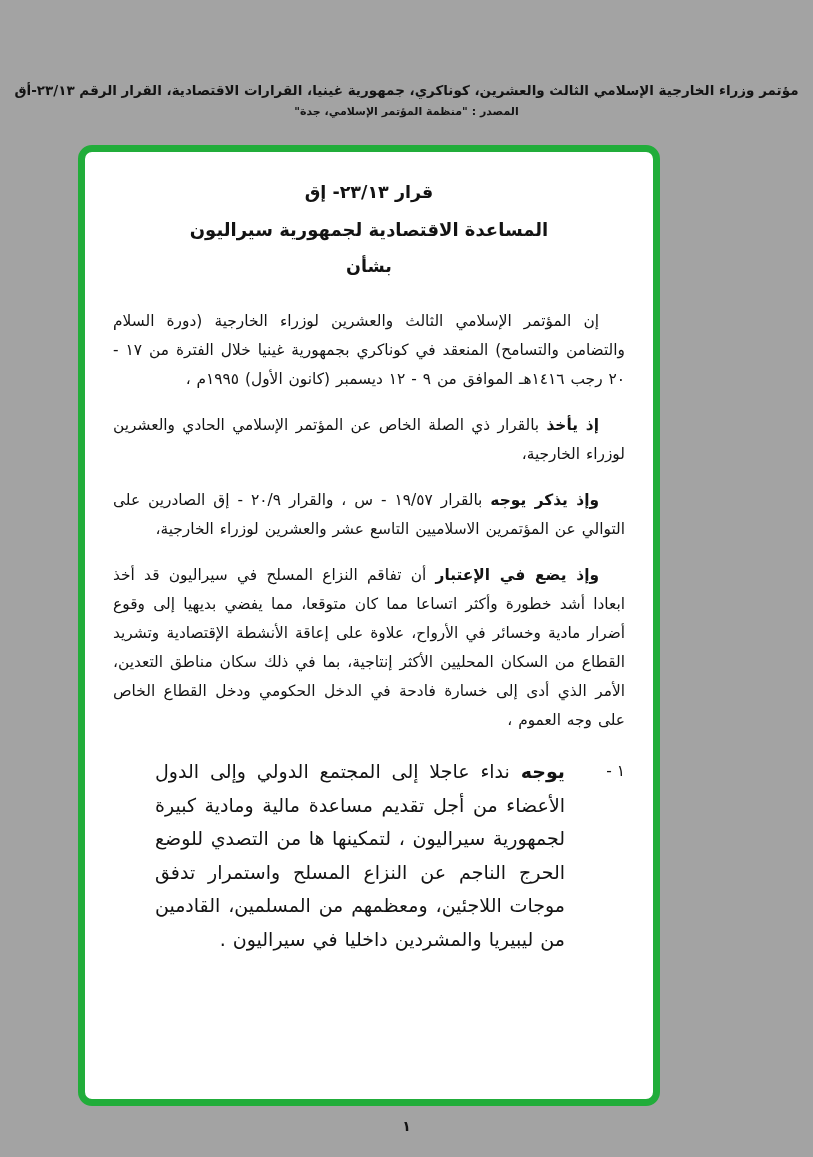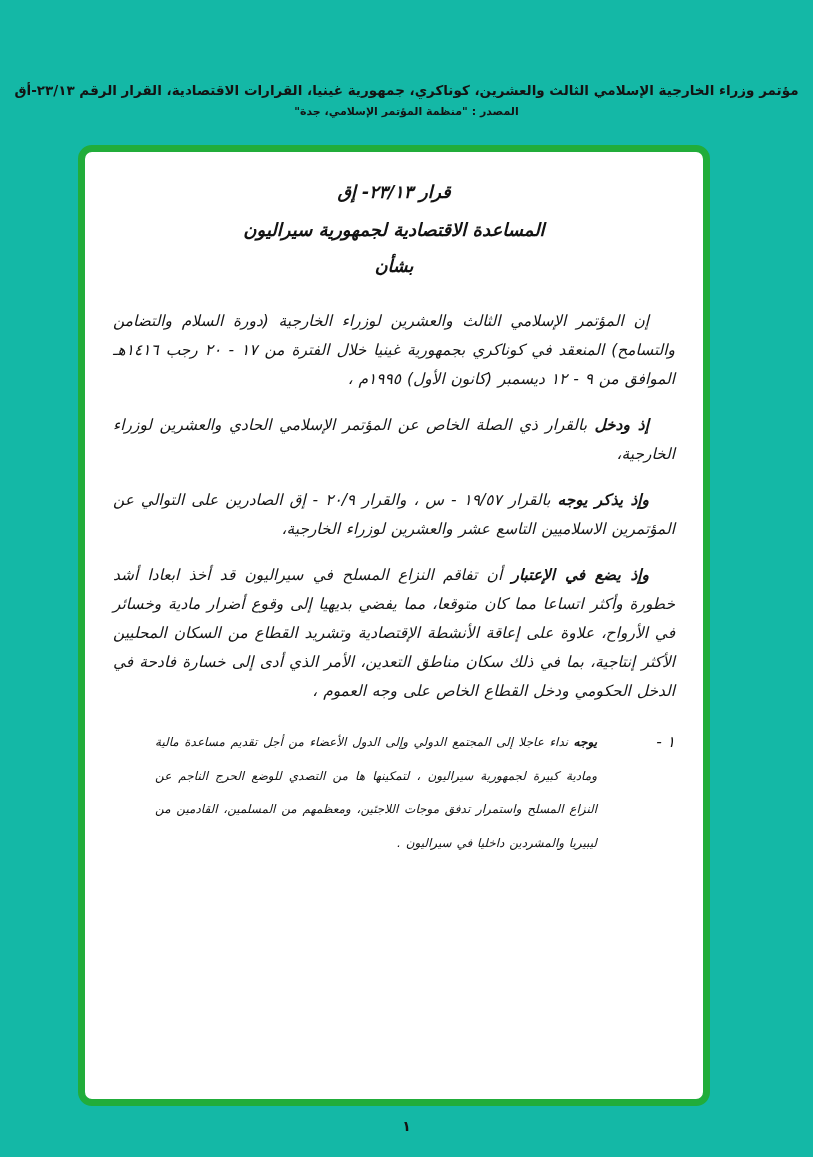--- a/index.html
+++ b/index.html
@@ -9,21 +9,21 @@
   *{margin:0;padding:0;box-sizing:border-box;}
   html,body{background:#ffffff;}
   body{
     font-family:"DejaVu Sans", sans-serif;
     color:var(--ink);
   }
   .page{
     position:relative;
     width:813px;
     height:1157px;
-    background:#14b8a6;
+    background:#a3a3a3;
     overflow:hidden;
   }
   
   .doc-header{
     position:absolute;
     top:80px;
     left:0;
     width:100%;
     direction:rtl;
     text-align:center;
@@ -38,27 +38,26 @@
     font-size:11px;
     font-weight:bold;
     line-height:20px;
     margin-top:2px;
   }
   
   .green-box{
     position:absolute;
     left:78px;
     top:145px;
-    width:632px;
+    width:582px;
     height:961px;
     border:7px solid var(--green);
     border-radius:14px;
     background:#ffffff;
     overflow:hidden;
-    font-style:italic;
   }
   .content{
     direction:rtl;
     padding:22px 28px 0 28px;
     height:100%;
   }
   .title-block{
     text-align:center;
     font-weight:bold;
     margin-bottom:22px;
@@ -89,23 +88,22 @@
     direction:rtl;
   }
   .list-marker{
     flex:0 0 60px;
     font-size:15.4px;
     line-height:33.5px;
     text-align:right;
   }
   .list-body{
     flex:1;
-    margin-right:18px;
     margin-left:42px;
-    font-size:12px;
+    font-size:19px;
     line-height:33.5px;
     text-align:justify;
     word-spacing:1px;
   }
   .page-number{
     position:absolute;
     left:0;
     top:1118px;
     width:100%;
     text-align:center;
@@ -130,21 +128,21 @@
       <div class="title-block">
         <div class="t-line">قرار ٢٣/١٣- إق</div>
         <div class="t-line t-line3">المساعدة الاقتصادية لجمهورية سيراليون</div>
         <div class="t-line">بشأن</div>
       </div>
 
       <div class="body-text">
 
         <p><span class="lead"></span><span>إن المؤتمر الإسلامي الثالث والعشرين لوزراء الخارجية (دورة السلام والتضامن والتسامح) المنعقد في كوناكري بجمهورية غينيا خلال الفترة من ١٧ - ٢٠ رجب ١٤١٦هـ الموافق من ٩ - ١٢ ديسمبر (كانون الأول) ١٩٩٥م ،</span></p>
 
-        <p><span class="lead">إذ ودخل</span><span> بالقرار ذي الصلة الخاص عن المؤتمر الإسلامي الحادي والعشرين لوزراء الخارجية،</span></p>
+        <p><span class="lead">إذ يأخذ</span><span> بالقرار ذي الصلة الخاص عن المؤتمر الإسلامي الحادي والعشرين لوزراء الخارجية،</span></p>
 
         <p><span class="lead">وإذ يذكر يوجه</span><span> بالقرار ١٩/٥٧ - س ، والقرار ٢٠/٩ - إق الصادرين على التوالي عن المؤتمرين الاسلاميين التاسع عشر والعشرين لوزراء الخارجية،</span></p>
 
         <p><span class="lead">وإذ يضع في الإعتبار</span><span> أن تفاقم النزاع المسلح في سيراليون قد أخذ ابعادا أشد خطورة وأكثر اتساعا مما كان متوقعا، مما يفضي بديهيا إلى وقوع أضرار مادية وخسائر في الأرواح، علاوة على إعاقة الأنشطة الإقتصادية وتشريد القطاع من السكان المحليين الأكثر إنتاجية، بما في ذلك سكان مناطق التعدين، الأمر الذي أدى إلى خسارة فادحة في الدخل الحكومي ودخل القطاع الخاص على وجه العموم ،</span></p>
 
 
         <div class="num-list">
           <div class="list-item">
             <div class="list-marker">١ -</div>
             <div class="list-body"><span class="lead">يوجه</span><span> نداء عاجلا إلى المجتمع الدولي وإلى الدول الأعضاء من أجل تقديم مساعدة مالية  ومادية كبيرة لجمهورية سيراليون ، لتمكينها ها من التصدي للوضع الحرج الناجم عن النزاع المسلح واستمرار تدفق موجات اللاجئين، ومعظمهم من المسلمين، القادمين من ليبيريا والمشردين داخليا في سيراليون .</span></div>

